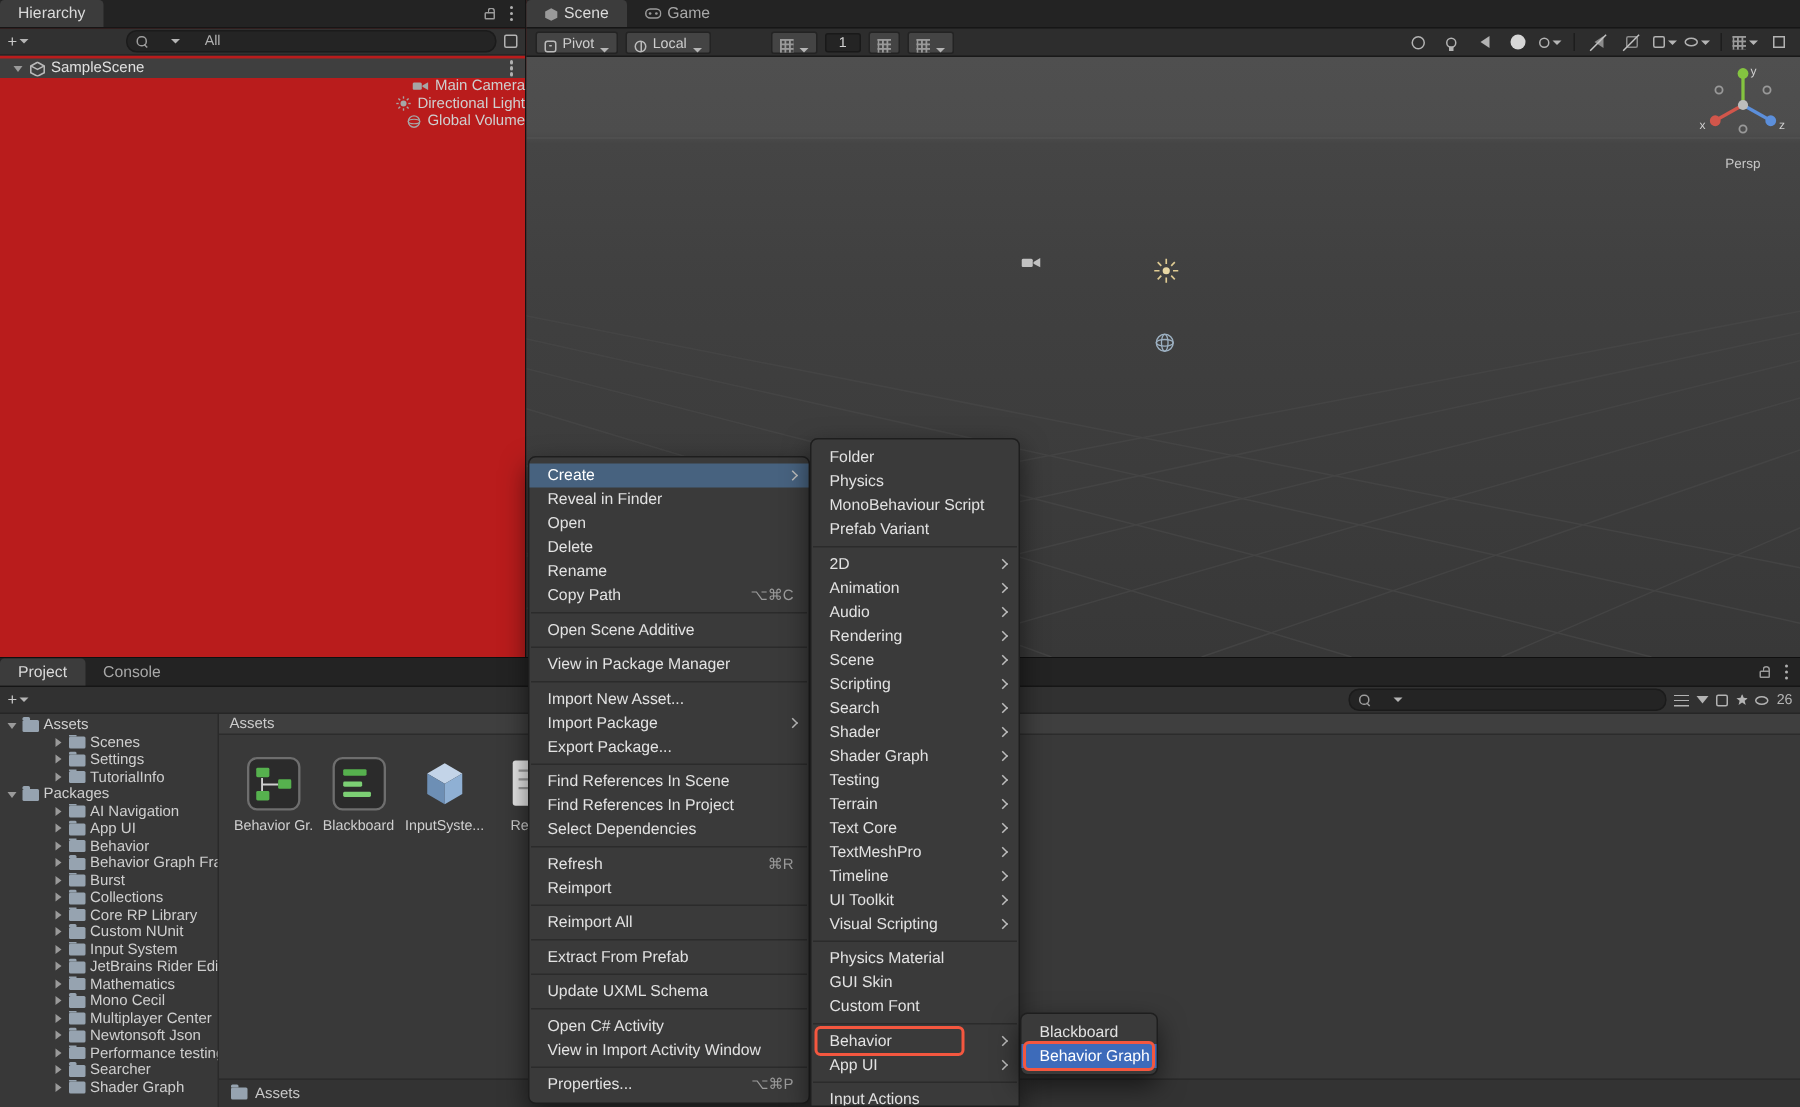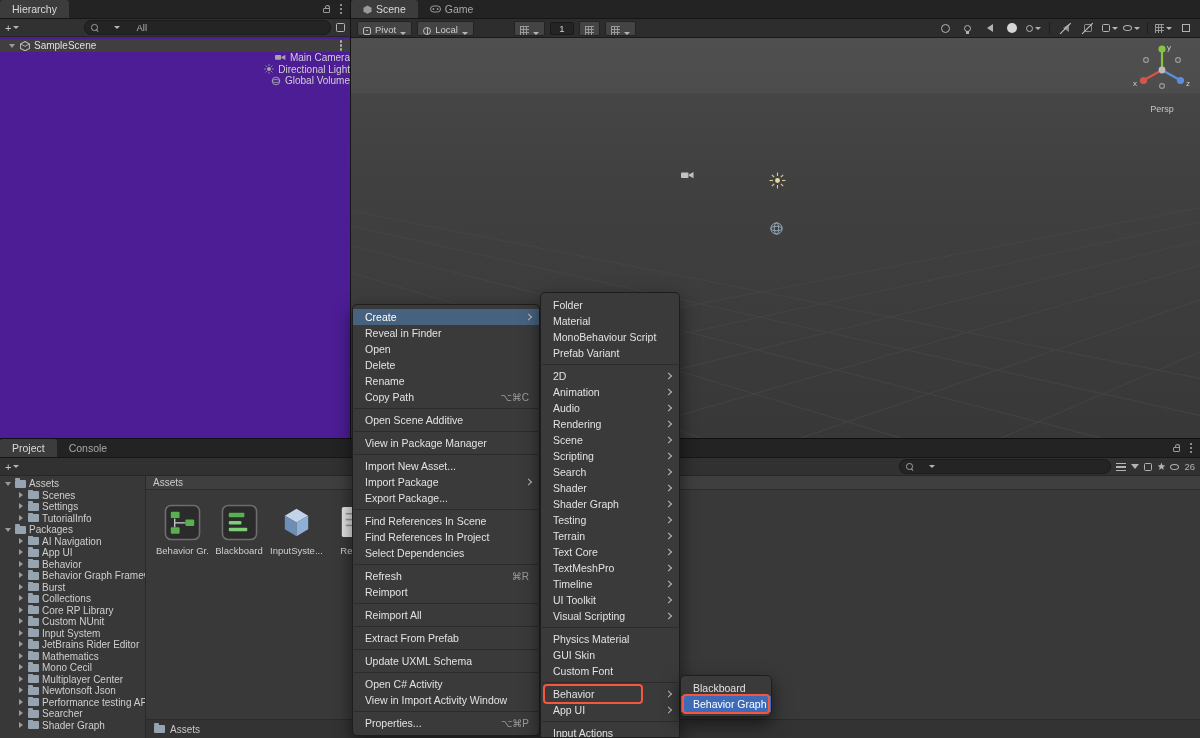--- a/index.html
+++ b/index.html
@@ -27,21 +27,21 @@
   .lock { width:7px; height:5px; border:1px solid #9a9a9a; border-radius:1px; position:relative; margin-top:3px; }
   .lock::before { content:""; position:absolute; top:-3.6px; left:1px; width:3px; height:3px; border:1px solid #9a9a9a; border-bottom:none; border-radius:3px 3px 0 0; }
   .tri { width:8px; height:8px; position:relative; flex:none; }
   [data-arrow="down"] > .tri::before { content:""; position:absolute; left:.5px; top:2px; border-left:3.5px solid transparent; border-right:3.5px solid transparent; border-top:4.5px solid #9a9a9a; }
   [data-arrow="right"] > .tri::before { content:""; position:absolute; left:2px; top:.5px; border-top:3.5px solid transparent; border-bottom:3.5px solid transparent; border-left:4.5px solid #9a9a9a; }
   .folder { width:11px; height:8px; background:var(--folder,#96A3B0); border-radius:1px; position:relative; flex:none; }
   .folder::before { content:""; position:absolute; top:-2px; left:0; width:5px; height:2px; background:var(--folder,#96A3B0); border-radius:1px 1px 0 0; }
   .lbl { white-space:nowrap; }
 
   
-  .panel-hierarchy { position:absolute; left:0; top:0; width:351px; height:438px; border-right:1px solid #141414; background:#4c1d95; display:flex; flex-direction:column; }
+  .panel-hierarchy { position:absolute; left:0; top:0; width:351px; height:438px; border-right:1px solid #141414; background:#b91c1c; display:flex; flex-direction:column; }
   .h-row { height:11.5px; display:flex; align-items:center; gap:4px; font-size:10px; color:#cfcfcf;justify-content:flex-end; }
   .h-row.scene-header { background:#3f3f3f; padding-left:8px; height:13px; }
   .h-row.child { padding-left:38px; }
   .h-ico { flex:none; display:flex; }
 
   
   .panel-scene { position:absolute; left:351px; top:0; width:849px; height:438px; display:flex; flex-direction:column; }
   .scene-toolbar { height:19px; background:#2d2d2d; border-bottom:1px solid #191919; display:flex; align-items:center; padding:0 6px; gap:5px; }
   .tb-btn { height:15px; background:#444; border:1px solid #232323; border-radius:2px; display:flex; align-items:flex-end; gap:4px; padding:0 5px; font-size:9.5px; color:#cecece; }
   .tb-field { width:24px; height:13px; background:#242424; border:1px solid #191919; border-radius:2px; font-size:9.5px; display:flex; align-items:center; justify-content:center; color:#d0d0d0; }
@@ -65,21 +65,21 @@
     background:linear-gradient(#4f4f4f 0px,#4d4d4d 50px,#454545 58px,#404040 150px,#383838 400px); }
   .gizmo { position:absolute; }
   .persp-label { position:absolute; right:6px; top:66px; width:64px; text-align:center; font-size:9px; color:#c6c6c6; }
 
   
   .panel-project { position:absolute; left:0; top:438px; width:1200px; height:300px; background:#383838; border-top:1px solid #101010; display:flex; flex-direction:column; }
   .proj-content { flex:1; display:flex; overflow:hidden; }
   .p-tree { width:146px; border-right:1px solid #2a2a2a; overflow:hidden; padding-top:2px; }
   .p-row { height:11.5px; display:flex; align-items:center; gap:3px; font-size:10px; color:#cfcfcf; overflow:hidden; white-space:nowrap; }
   .p-row[data-indent="0"] { padding-left:4px; }
-  .p-row[data-indent="1"] { padding-left:17px; }
+  .p-row[data-indent="1"] { padding-left:35px; }
   .assets-pane { flex:1; display:flex; flex-direction:column; background:#393939; }
   .assets-header { height:14px; background:#3f3f3f; border-bottom:1px solid #2c2c2c; font-size:10px; display:flex; align-items:center; padding-left:7px; color:#cccccc; }
   .assets-grid { flex:1; display:flex; align-items:flex-start; padding:14px 0 0 10px; gap:5px; }
   .asset { width:52px; display:flex; flex-direction:column; align-items:center; gap:4px; }
   .asset svg { width:37px; height:37px; flex:none; }
   .asset .lbl { font-size:9.5px; color:#cfcfcf; max-width:52px; overflow:hidden; }
   .assets-footer { height:19px; background:#333333; border-top:1px solid #2a2a2a; display:flex; align-items:center; gap:5px; padding-left:8px; font-size:10px; color:#c8c8c8; }
 
   
   .menu { position:absolute; background:#3a3a3a; border:1px solid #1e1e1e; border-radius:5px; box-shadow:0 7px 18px rgba(0,0,0,.55); padding:4px 0; }
@@ -706,21 +706,21 @@
     </div>
 
   <div class="menu" id="menu-create">
 
       <div class="mi">
         <span class="lbl">Folder</span>
         <span class="shortcut"></span>
       </div>
 
       <div class="mi">
-        <span class="lbl">Material</span>
+        <span class="lbl">Physics</span>
         <span class="shortcut"></span>
       </div>
 
       <div class="mi">
         <span class="lbl">MonoBehaviour Script</span>
         <span class="shortcut"></span>
       </div>
 
       <div class="mi">
         <span class="lbl">Prefab Variant</span>

